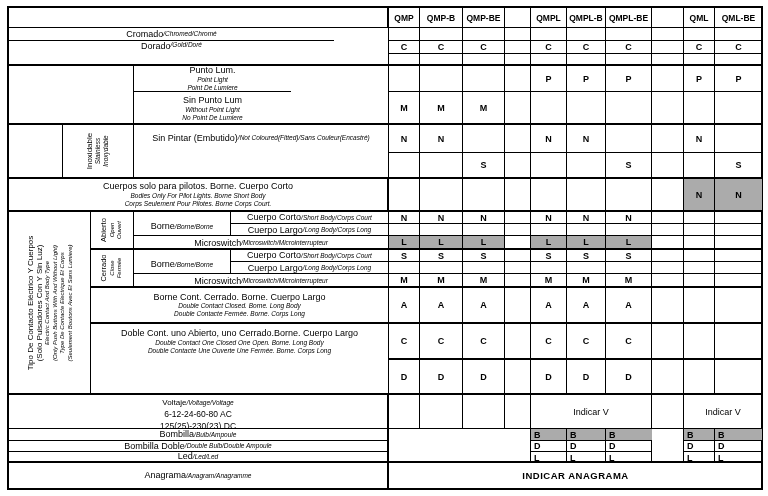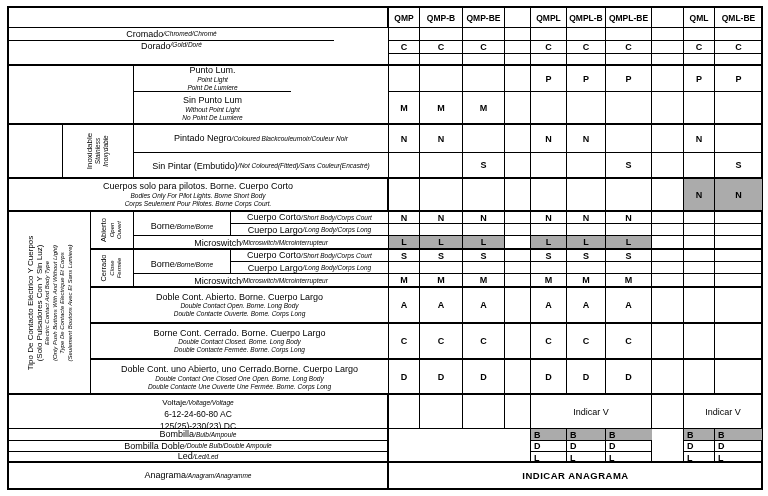--- a/index.html
+++ b/index.html
@@ -80,24 +80,20 @@
     <div class="lsec tb" style="height:54px">
       <div class="lcell w54"></div>
       <div class="lcell w71 vcell">
         <div class="vtext" style="width:52px">
           <span class="es" style="display:block">Inoxidable</span>
           <span class="trl">Stainless</span>
           <span class="trl">Inoxydable</span>
         </div>
       </div>
       <div class="lcol w254">
-        <div class="lrow" style="height:28px;align-items:center;justify-content:center">
-          <span class="es">Pintado Negro</span>
-            <span class="tr">/Coloured Blackcouleurnoir/Couleur Noir</span>
-        </div>
         <div class="lrow" style="height:26px;align-items:center;justify-content:center">
           <span class="es">Sin Pintar (Embutido)</span>
             <span class="tr">/Not Coloured(Fitted)/Sans Couleur(Encastré)</span>
         </div>
       </div>
     </div>
 
     <div class="lsec tb" style="height:33px">
       <div class="lcell w379">
         <span class="es">Cuerpos solo para pilotos. Borne. Cuerpo Corto</span>
@@ -175,25 +171,20 @@
               </div>
             </div>
             <div class="lrow" style="height:14px;align-items:center;justify-content:center">
               <span class="es">Microswitch</span>
                 <span class="tr">/Microswitch/Microinterrupteur</span>
             </div>
           </div>
         </div>
 
         <div class="lrow tb" style="height:36px;flex-direction:column;align-items:center;justify-content:center">
-          <span class="es">Doble Cont. Abierto. Borne. Cuerpo Largo</span>
-          <span class="trl">Double Contact Open. Borne. Long Body</span>
-          <span class="trl">Double Contacte Ouverte. Borne. Corps Long</span>
-        </div>
-        <div class="lrow tb" style="height:36px;flex-direction:column;align-items:center;justify-content:center">
           <span class="es">Borne Cont. Cerrado. Borne. Cuerpo Largo</span>
           <span class="trl">Double Contact Closed. Borne. Long Body</span>
           <span class="trl">Double Contacte Fermée. Borne. Corps Long</span>
         </div>
         <div class="lrow" style="height:35px;flex-direction:column;align-items:center;justify-content:center">
           <span class="es">Doble Cont. uno Abierto, uno Cerrado.Borne. Cuerpo Largo</span>
           <span class="trl">Double Contact One Closed One Open. Borne. Long Body</span>
           <span class="trl">Double Contacte Une Ouverte Une Fermée. Borne. Corps Long</span>
         </div>
       </div>

